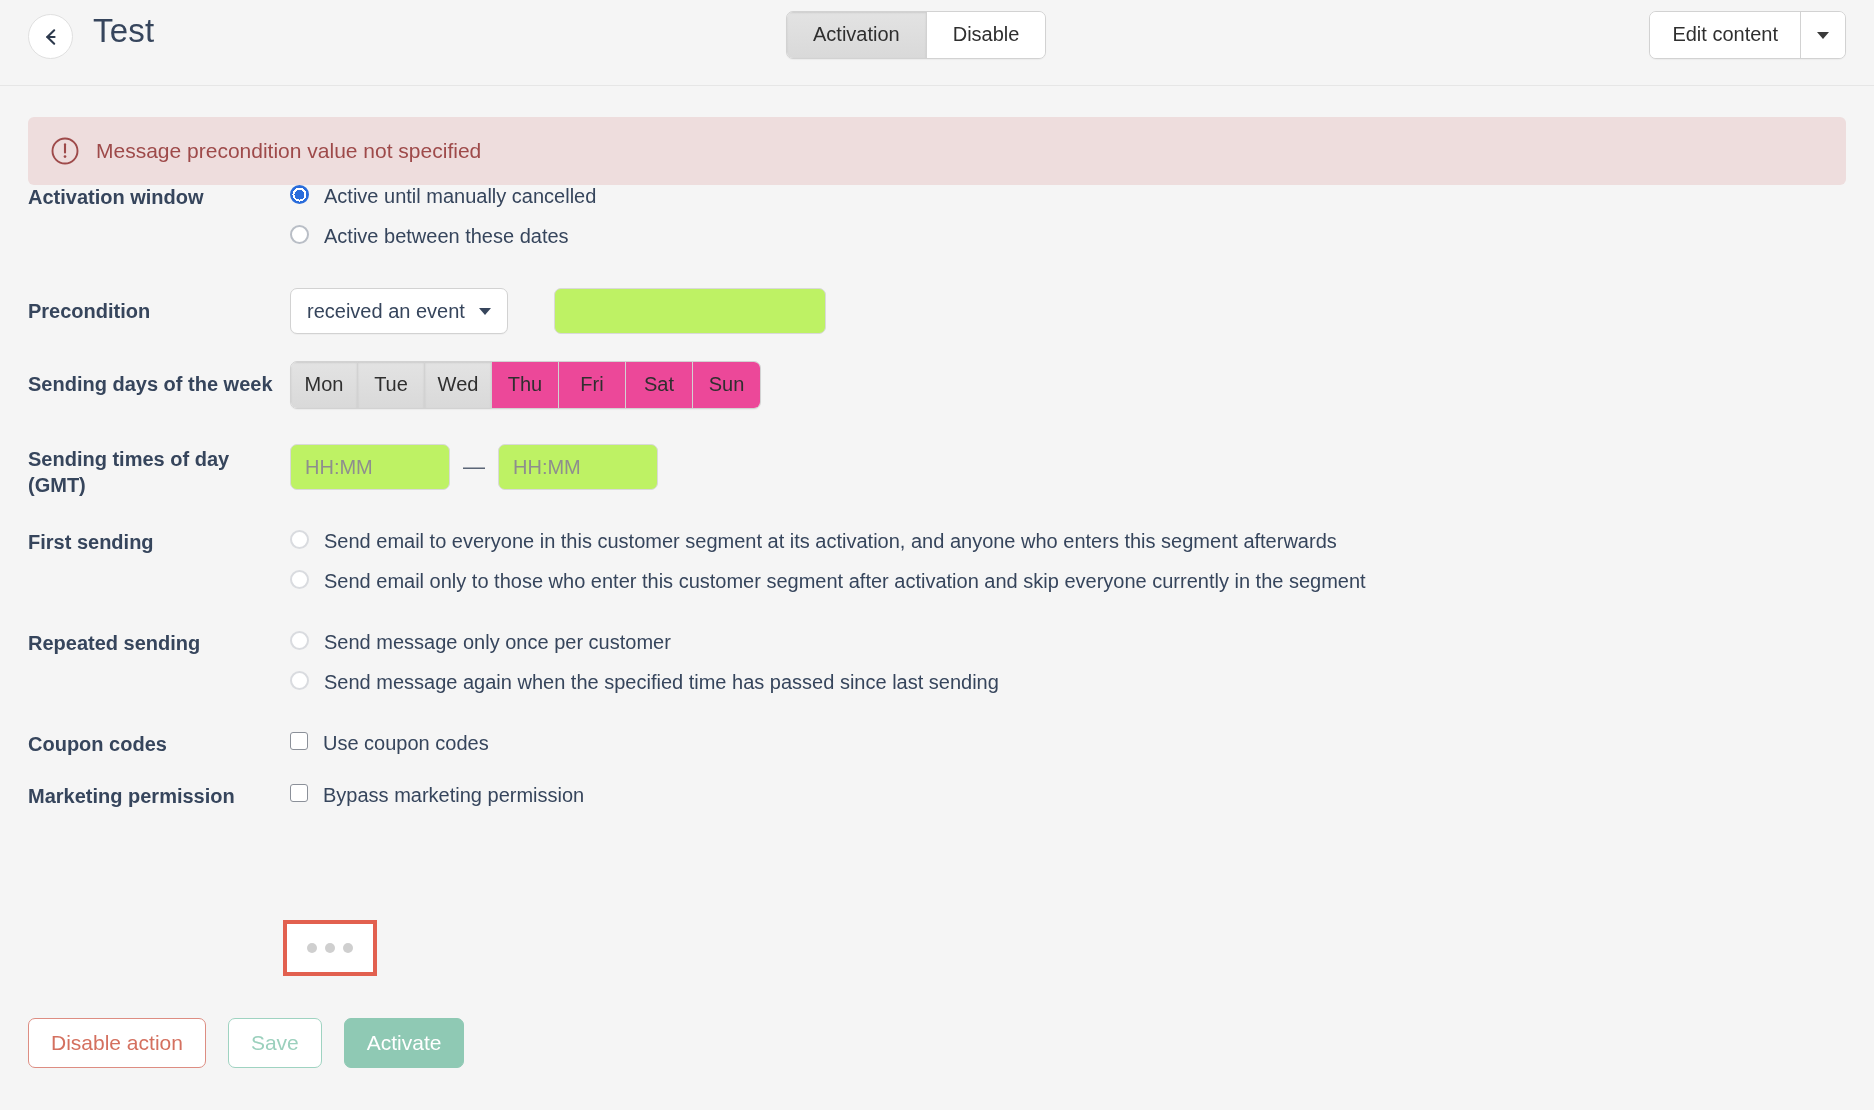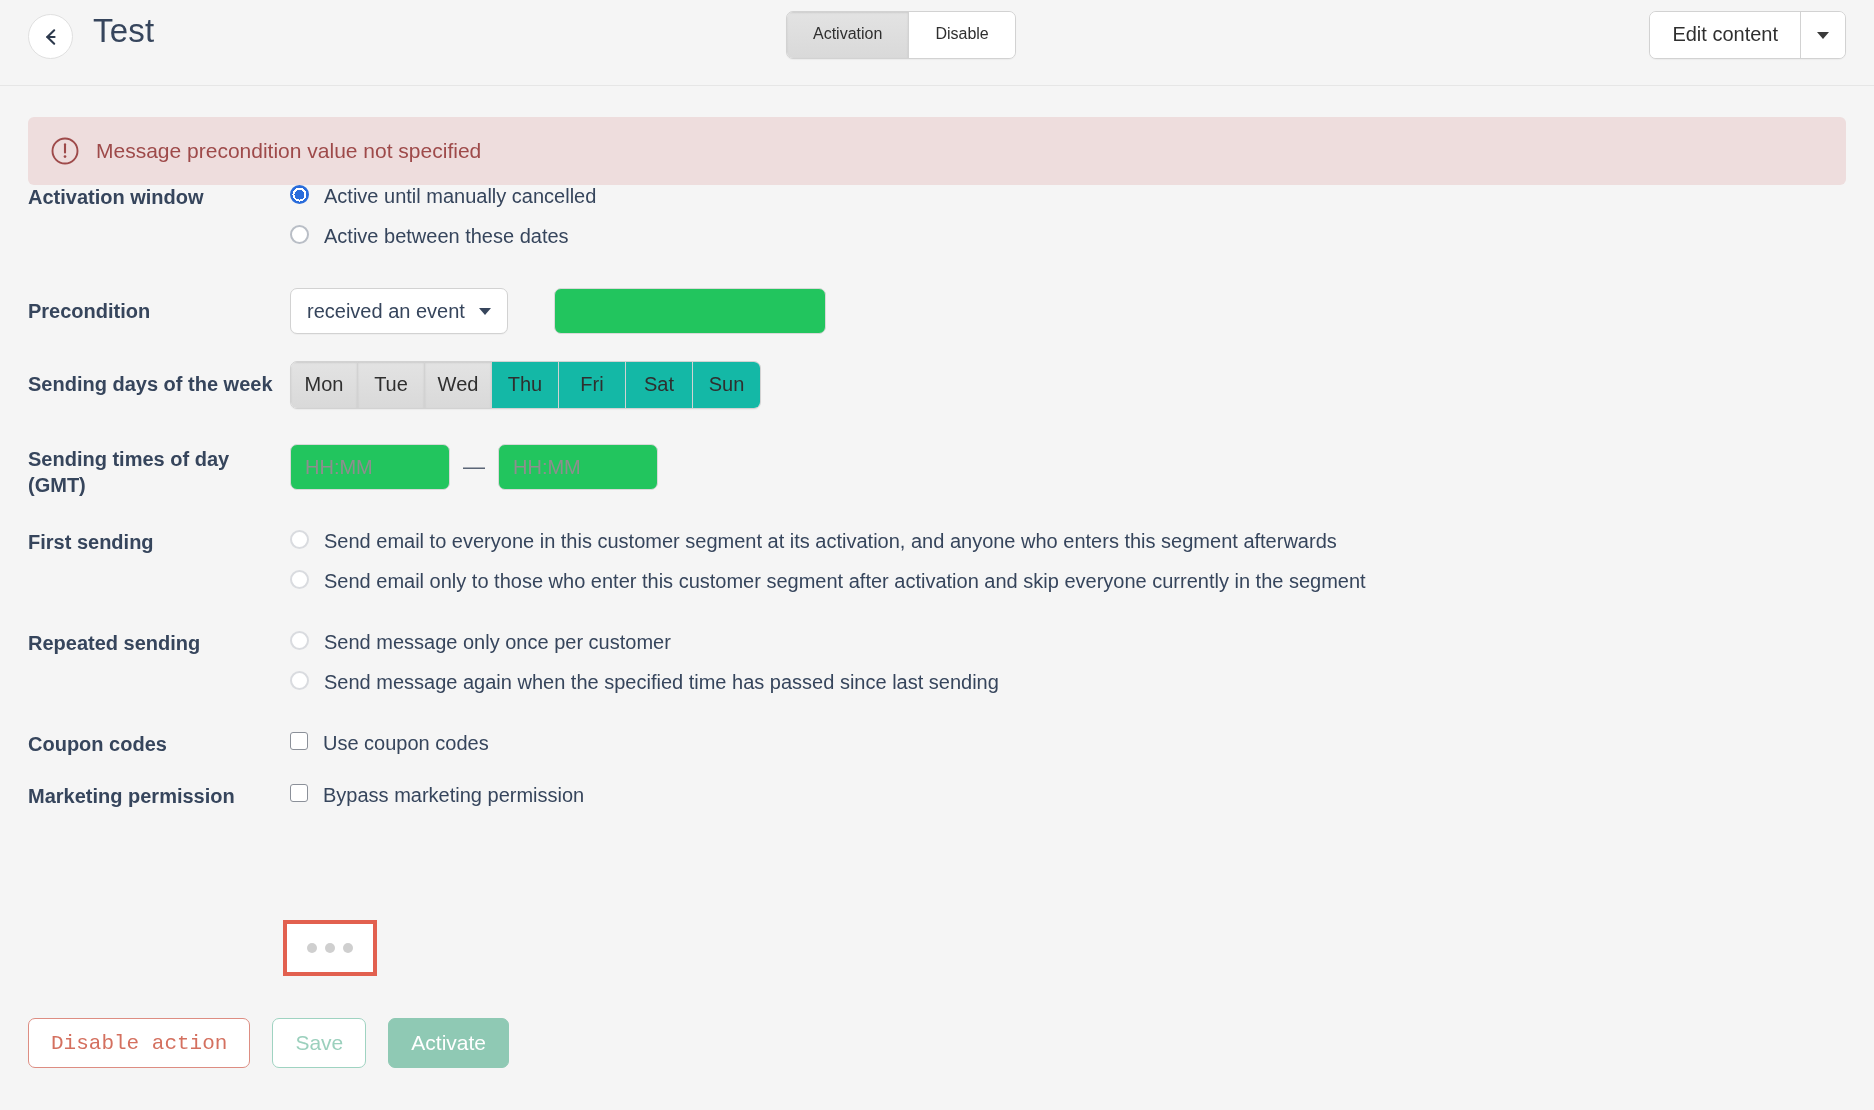--- a/index.html
+++ b/index.html
@@ -32,21 +32,21 @@
     font-size: 33px; color: #36455c; font-weight: 400; letter-spacing: .2px;
   }
 
   .tabs {
     position: absolute; left: 786px; top: 11px;
     display: flex; border-radius: 7px; overflow: hidden;
     border: 1px solid #d2d2d2;
     box-shadow: 0 1px 1px rgba(0,0,0,.04);
   }
   .tab {
-    font-size: 16px; color: #2f2f2f; padding: 0 26px;
+    font-size: 20px; color: #2f2f2f; padding: 0 26px;
     height: 46px; line-height: 44px; background: #ffffff;
     cursor: pointer; border-right: 1px solid #d2d2d2;
   }
   .tab:last-child { border-right: none; }
   .tab.active {
     background: linear-gradient(180deg,#e3e3e3 0%, #d9d9d9 100%);
     box-shadow: inset 0 1px 2px rgba(0,0,0,.10);
   }
 
   .edit-group {
@@ -108,34 +108,34 @@
   .select {
     height: 46px; min-width: 198px; background: #fff;
     border: 1px solid #d2d2d2; border-radius: 7px;
     display: inline-flex; align-items: center; padding: 0 16px;
     font-size: 20px; color: #36455c; cursor: pointer;
     box-shadow: 0 1px 1px rgba(0,0,0,.03);
   }
   .select .caret { margin-left: 14px; border-top-color: #36455c; }
 
   .text-input {
-    height: 46px; background: #22c55e; border: 1px solid #d9d9d9;
+    height: 46px; background: #bef264; border: 1px solid #d9d9d9;
     border-radius: 7px; font-size: 20px; color: #36455c;
     padding: 0 14px; outline: none;
     font-family: "Liberation Sans", sans-serif;
   }
   .text-input::placeholder { color: #8e8e8e; }
 
   .daygroup {
     display: inline-flex; border: 1px solid #d2d2d2; border-radius: 7px;
     overflow: hidden; box-shadow: 0 1px 1px rgba(0,0,0,.04);
   }
   .day {
     width: 67px; height: 46px; line-height: 44px; text-align: center;
-    font-size: 20px; color: #2f2f2f; background: #14b8a6; cursor: pointer;
+    font-size: 20px; color: #2f2f2f; background: #ec4899; cursor: pointer;
     border-right: 1px solid #d2d2d2;
   }
   .day:last-child { border-right: none; }
   .day.on {
     background: linear-gradient(180deg,#e3e3e3 0%,#d9d9d9 100%);
     box-shadow: inset 0 1px 2px rgba(0,0,0,.10);
   }
 
   .dash { font-size: 22px; color: #5b6677; margin: 0 13px; line-height: 46px; }
 
@@ -149,21 +149,21 @@
   .dot { width: 10px; height: 10px; border-radius: 50%; background: #cfcfcf; margin: 0 4px; }
 
   
   .footer { position: absolute; left: 28px; top: 1018px; display: flex; }
   .btn {
     height: 50px; border-radius: 7px; font-size: 21px;
     display: inline-flex; align-items: center; justify-content: center;
     cursor: pointer; margin-right: 22px; padding: 0 22px;
     font-family: "Liberation Sans", sans-serif;
   }
-  .btn-disable { background: #fff; border: 1px solid #dd8d82; color: #d4705f; font-family: Liberation Mono, monospace; }
+  .btn-disable { background: #fff; border: 1px solid #dd8d82; color: #d4705f; }
   .btn-save { background: #fff; border: 1px solid #9fd3c1; color: #9bd0bd; }
   .btn-activate { background: #8fc9b4; border: 1px solid #8fc9b4; color: #ffffff; }
 </style>
 </head>
 <body>
 
 <div class="page">
 
   <div class="header">
     <div class="back-btn">

